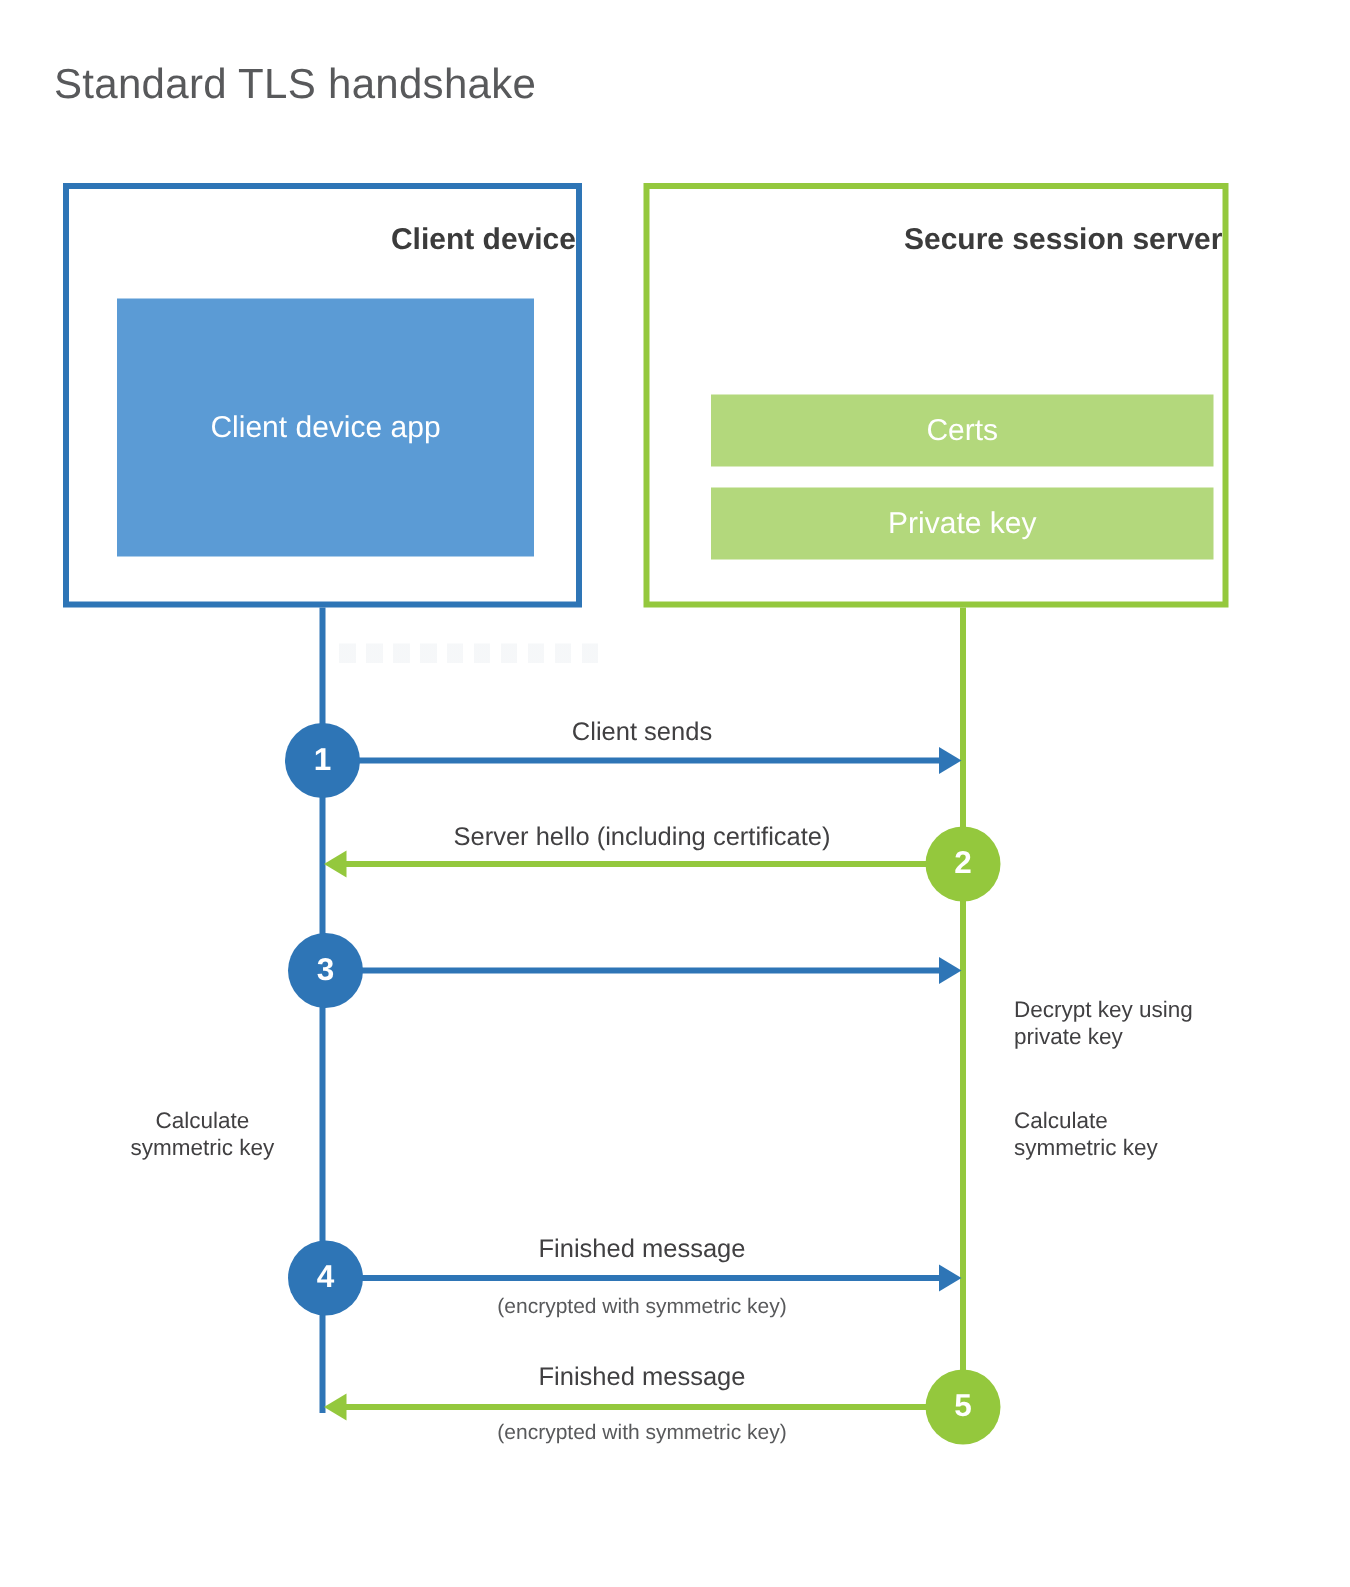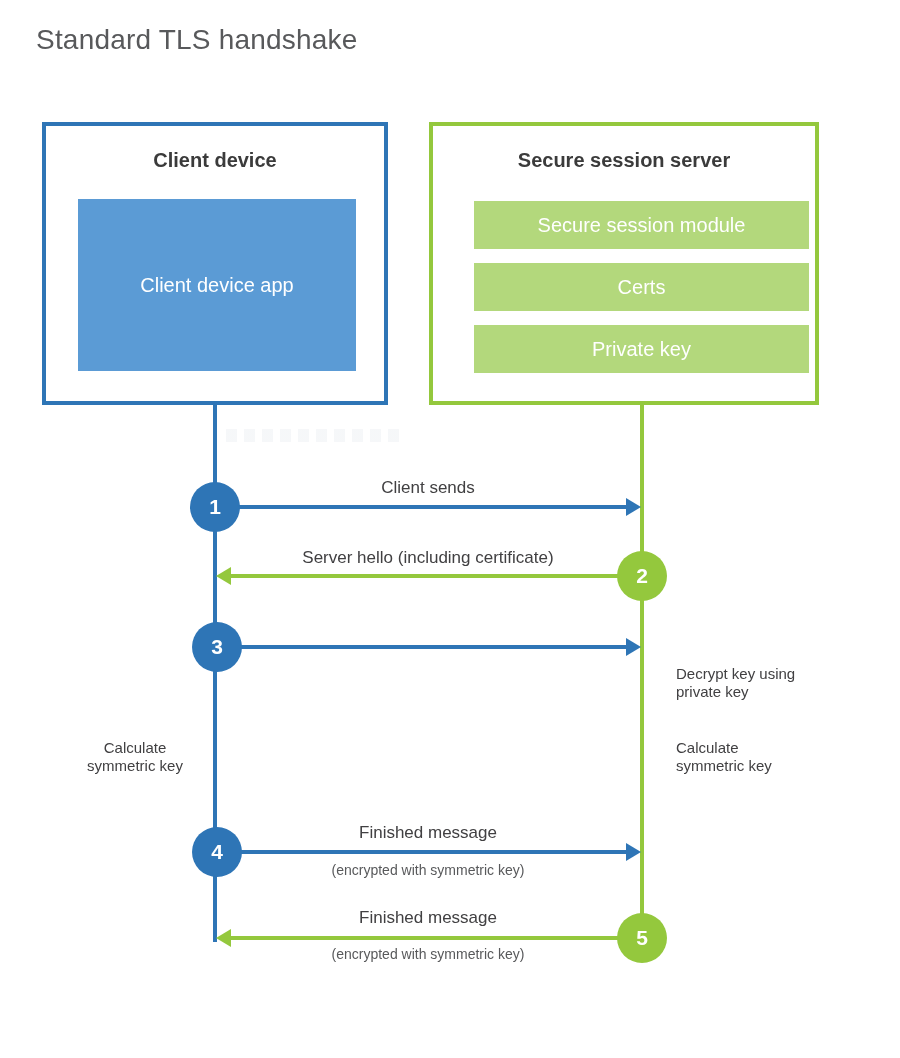--- a/index.html
+++ b/index.html
@@ -1,28 +1,28 @@
 <!DOCTYPE html>
 <html style="--blue: #2e75b6; --blue_fill: #5b9bd5; --green: #94c83d; --green_fill: #b3d87c;"><head>
 <meta charset="utf-8">
 <style>
   html,body{margin:0;padding:0;background:#fff;}
   .canvas{
     position:relative;width:900px;height:1058px;background:#ffffff;overflow:hidden;
     font-family:"Liberation Sans","DejaVu Sans",sans-serif;
   }
   .page-title{
-    position:absolute;left:36px;top:24px;
+    position:absolute;left:36px;top:40px;
     font-size:28px;font-weight:300;color:#58595b;letter-spacing:.2px;
   }
   
   .box{position:absolute;top:122px;height:283px;background:#fff;box-sizing:border-box;border:4px solid;}
   .box.client{left:42px;width:346px;border-color:var(--blue,#2e75b6);}
   .box.server{left:429px;width:390px;border-color:var(--green,#94c83d);}
-  .box-title{margin-top:23px;text-align:center;font-size:20px;font-weight:700;color:#3b3b3b;}
+  .box-title{margin-top:23px;text-align:right;font-size:20px;font-weight:700;color:#3b3b3b;}
   .app-box{
     position:absolute;left:32px;top:73px;width:278px;height:172px;
     background:var(--blue_fill,#5b9bd5);color:#fff;
     display:flex;align-items:center;justify-content:center;text-align:center;font-size:20px;
   }
   .app-box span{display:inline-block;max-width:160px;line-height:1.42;}
   .bar{
     position:absolute;left:41px;width:335px;height:48px;
     background:var(--green_fill,#b3d87c);color:#fff;
     display:flex;align-items:center;justify-content:center;font-size:20px;
@@ -93,21 +93,20 @@
 
   <div class="box client">
     <div class="box-title">Client device</div>
     <div class="app-box">
       <span>Client device app</span>
     </div>
   </div>
 
   <div class="box server">
     <div class="box-title">Secure session server</div>
-    <div class="bar" id="bar1">Secure session module</div>
     <div class="bar" id="bar2">Certs</div>
     <div class="bar" id="bar3">Private key</div>
   </div>
 
   <div class="artifact"></div>
 
   <div class="vline" id="vl-c"></div>
   <div class="vline" id="vl-s"></div>
 
   <div class="hline blue" id="l1"></div>

